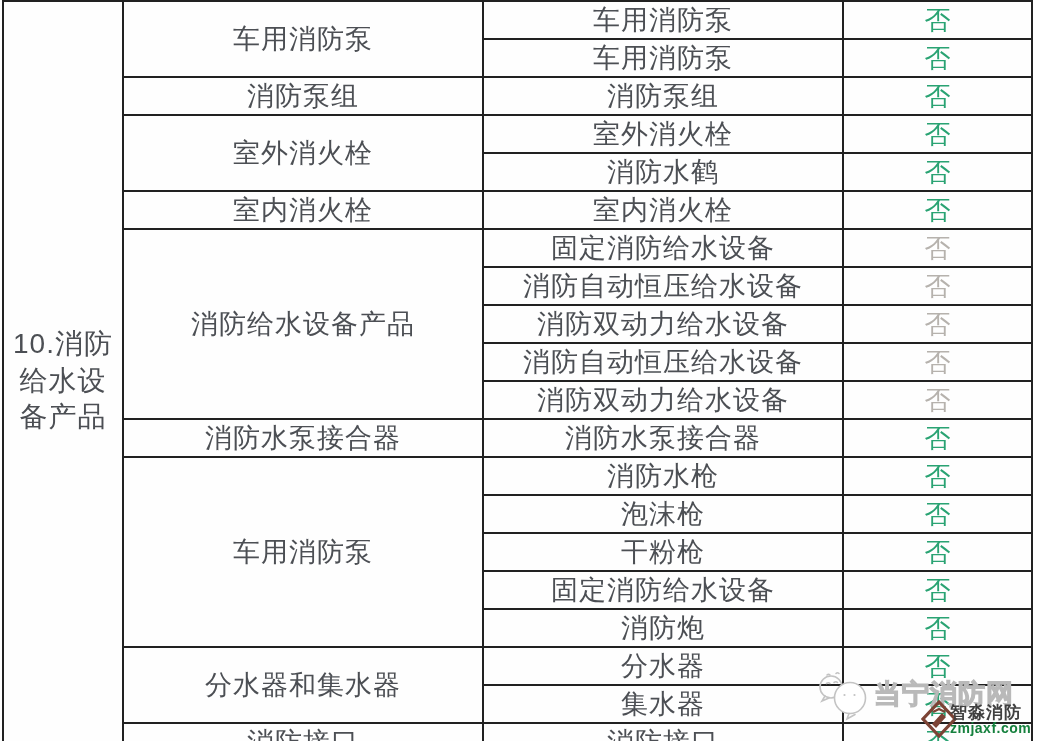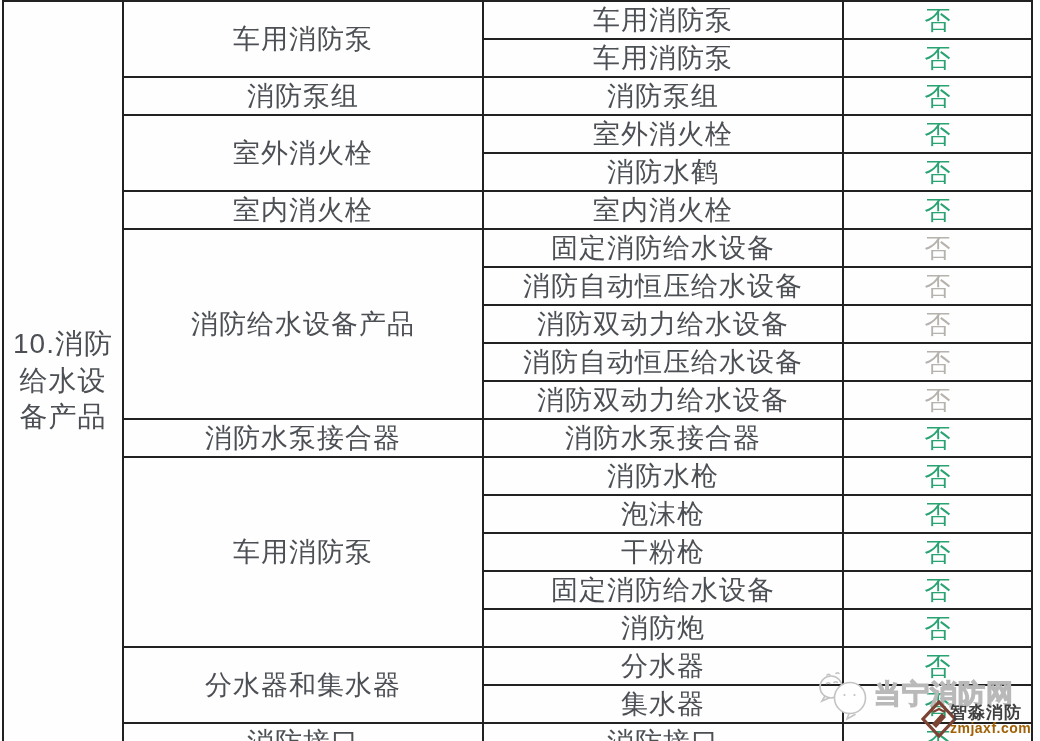--- a/index.html
+++ b/index.html
@@ -57,21 +57,21 @@
     .wm-site { color: #c6c6c6; }
   }
   .wm-logo { position: absolute; left: 921px; top: 700px; }
   .wm-brand {
     position: absolute; left: 950px; top: 701px;
     font-size: 17px; font-weight: 700; color: #404040;
     letter-spacing: 1px; white-space: nowrap;
   }
   .wm-url {
     position: absolute; left: 950px; top: 720px;
-    font-size: 14px; font-weight: 700; color: #a16207;
+    font-size: 14px; font-weight: 700; color: #15803d;
     letter-spacing: 0.5px; white-space: nowrap;
   }
 </style>
 </head>
 <body>
 
 <div class="screen">
 
   <table class="grid">
     <colgroup>

